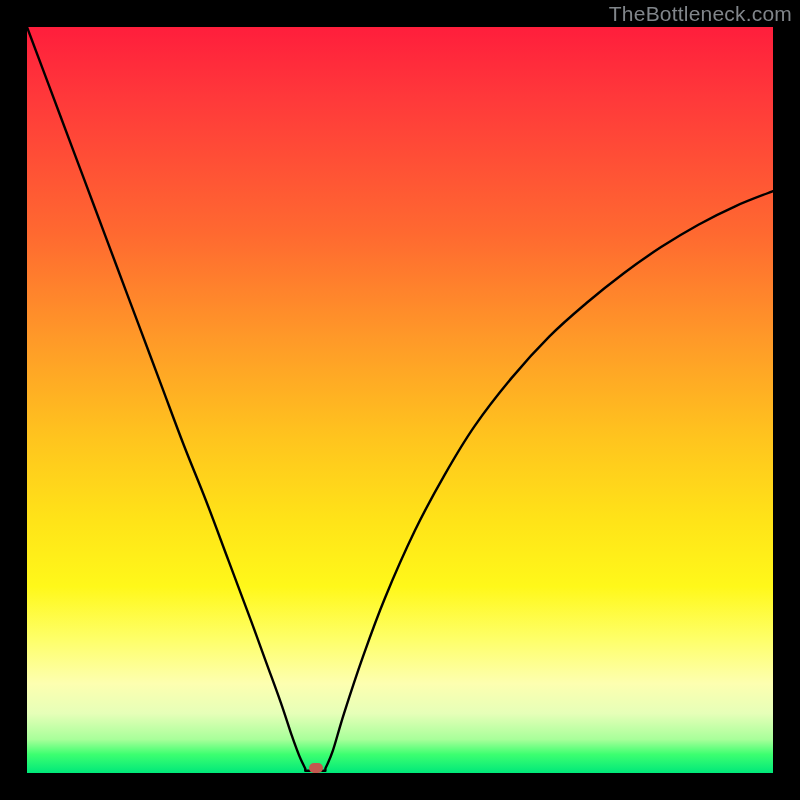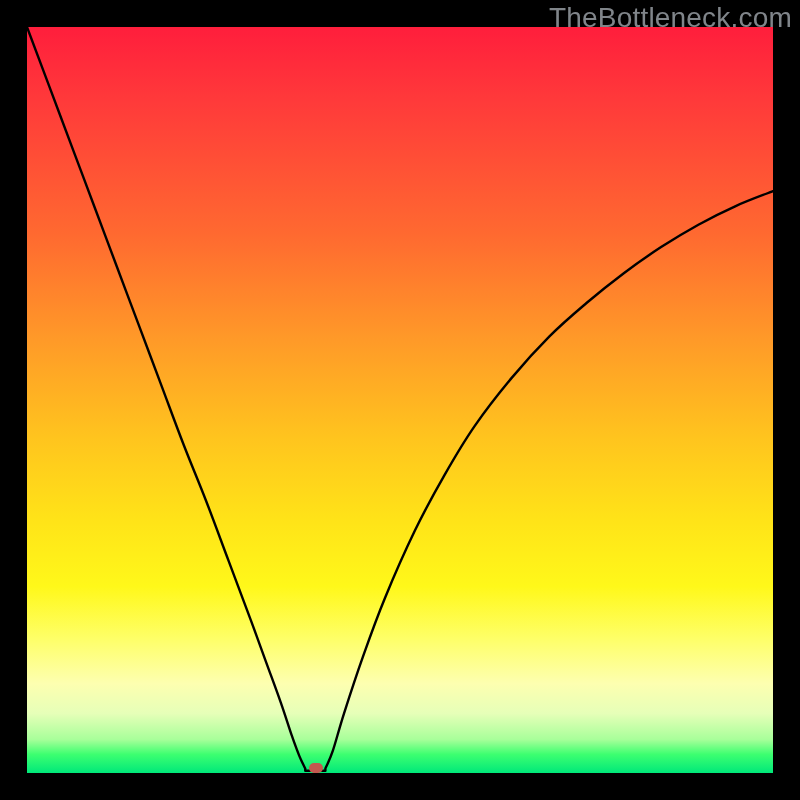--- a/index.html
+++ b/index.html
@@ -30,21 +30,21 @@
       #a8ff9a 95.5%,
       #3dff70 97.5%,
       #00e87a 100%
     );
   }
   .watermark {
     position: absolute;
     top: 2px;
     right: 8px;
     font-family: Arial, Helvetica, sans-serif;
-    font-size: 28px;
+    font-size: 21px;
     color: #80858a;
     letter-spacing: 0.2px;
     user-select: none;
   }
   svg.curve {
     position: absolute;
     left: 0; top: 0;
     width: 100%; height: 100%;
   }
   .marker {

